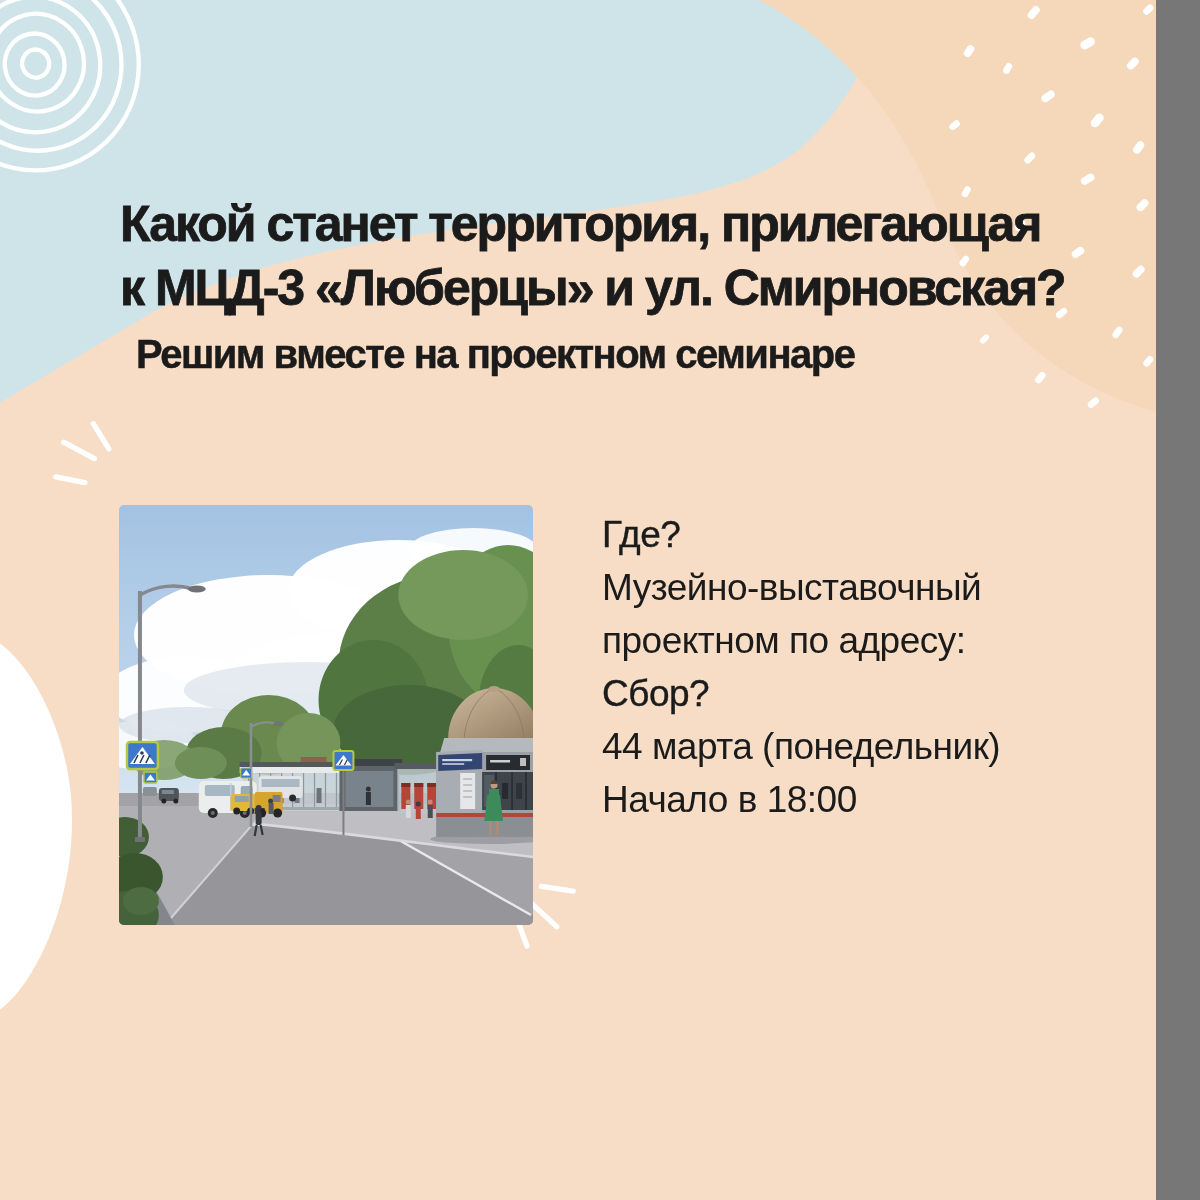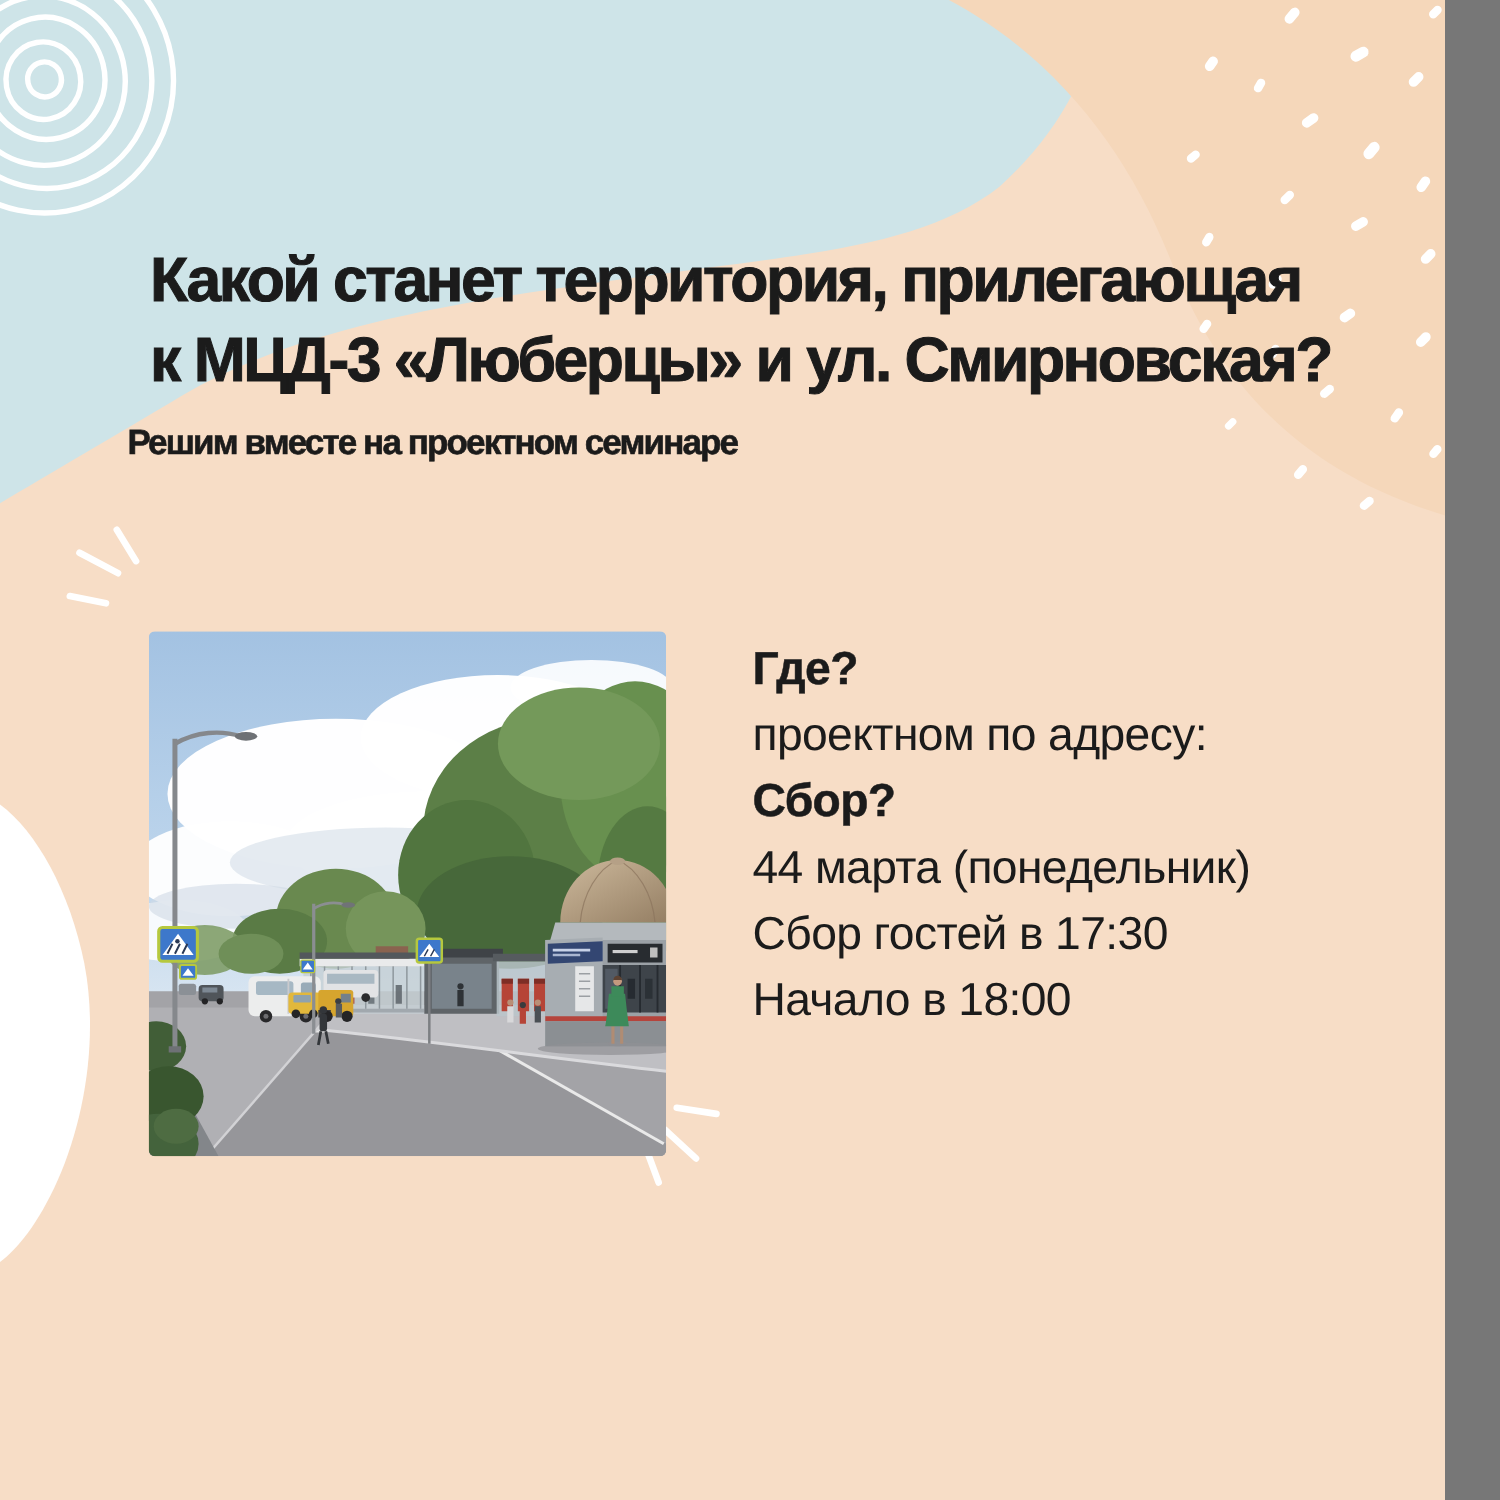--- a/index.html
+++ b/index.html
@@ -16,34 +16,34 @@
   .decor .sky-shape{fill:var(--sky);}
   .decor .corner-blob{fill:var(--blob);}
   .decor .white-fill{fill:var(--doodle);}
   .decor .white-stroke{stroke:var(--doodle); fill:none; stroke-linecap:round;}
   .title{
     position:absolute; left:120px; top:192px; width:1010px;
     font-size:50px; line-height:64px; font-weight:700;
     letter-spacing:-2px; -webkit-text-stroke:0.8px currentColor;
   }
   .subtitle{
-    position:absolute; left:102px; top:330px; width:900px;
-    font-size:28px; line-height:48px; font-weight:700;
+    position:absolute; left:136px; top:330px; width:900px;
+    font-size:40px; line-height:48px; font-weight:700;
     letter-spacing:-1.5px; -webkit-text-stroke:0.5px currentColor;
   }
   .photo{
     position:absolute; left:119px; top:505px; width:414px; height:420px;
     margin:0; border-radius:5px; overflow:hidden;
   }
   .photo svg{display:block; width:100%; height:100%;}
   .details{
     position:absolute; left:602px; top:508px; width:520px;
     font-size:37px; line-height:53px; font-weight:400; letter-spacing:-0.5px;
   }
-  .details .lbl{font-weight:700; -webkit-text-stroke:0.4px currentColor;}
+  .details .lbl{font-weight:400; -webkit-text-stroke:0.4px currentColor;}
 </style>
 </head>
 <body>
 
 <div class="card">
 
   <svg class="decor" viewBox="0 0 1200 1200" aria-hidden="true">
 
     <path class="sky-shape" d="M0,0 L918,0 C905,62 878,112 830,155 C770,202 680,210 560,226 C400,247 255,268 152,328 C95,362 40,394 0,418 Z"></path>
 
@@ -317,20 +317,20 @@
       </g>
       <g>
         <rect x="122" y="263" width="11" height="10" rx="1" fill="#3d78cb" stroke="#b6c83e" stroke-width="1"></rect>
         <path d="M127.5,265 L123.5,270.5 L131.5,270.5 Z" fill="#ffffff"></path>
       </g>
     </svg>
   </figure>
 
   <div class="details">
     <div class="lbl">Где?</div>
+    <div>Музейно-выставочный</div>
     <div>проектном по адресу:</div>
     <div class="lbl">Сбор?</div>
     <div>44 марта (понедельник)</div>
-    <div>Сбор гостей в 17:30</div>
     <div>Начало в 18:00</div>
   </div>
 
 </div>
 
 </body></html>

